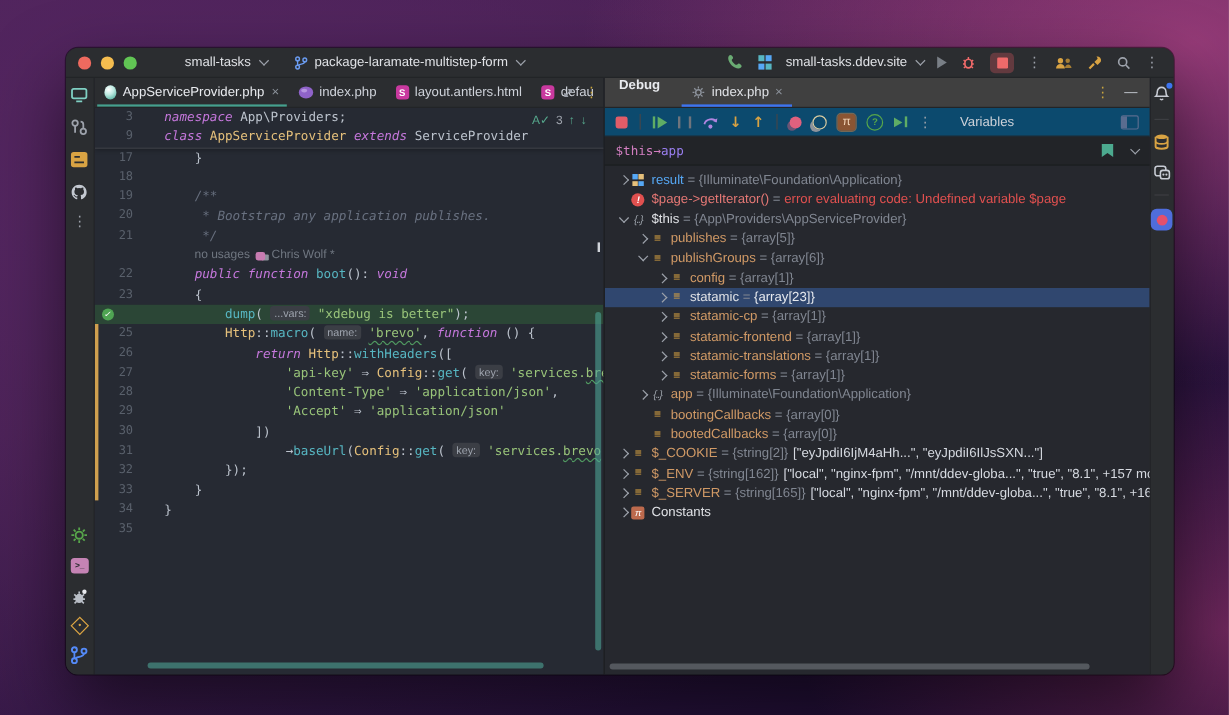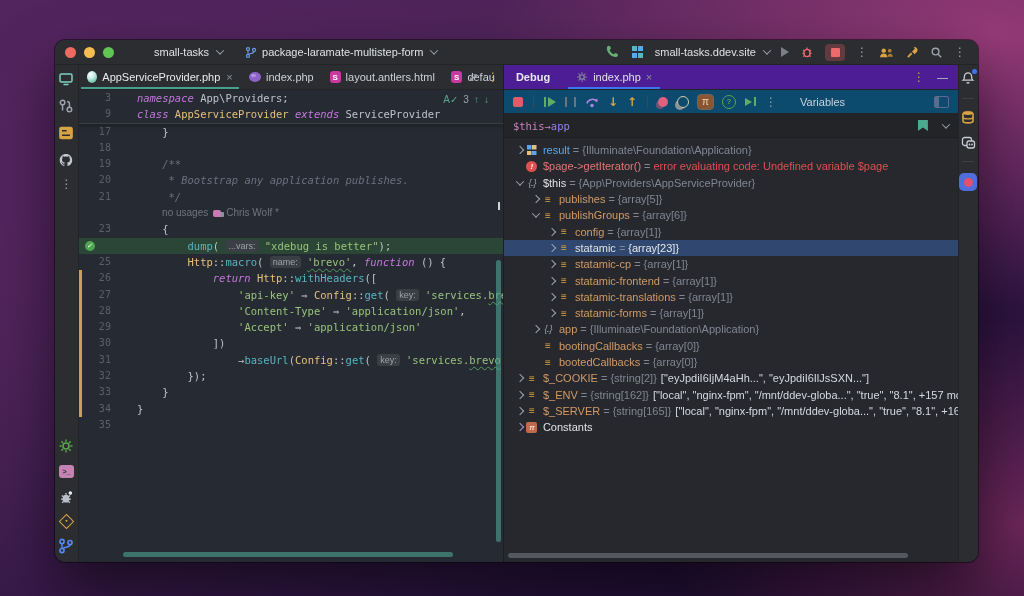--- a/index.html
+++ b/index.html
@@ -85,21 +85,21 @@
     box-shadow:4px 1px 0 -1px #8d939c;}
   .inspect{position:absolute;right:14px;top:4px;display:flex;align-items:center;gap:5px;
     font-family:"Liberation Sans",sans-serif;font-size:10px;color:#56a88d;z-index:3;}
   .inspect .cnt{color:#9da2ab}
   .changebar{position:absolute;left:0;top:180px;width:3px;height:147px;background:#cf9f4e;z-index:3;}
   .vsb{position:absolute;right:2px;top:170px;width:5px;height:282px;border-radius:3px;background:rgba(77,163,148,.6);z-index:4;}
   .hsb{position:absolute;left:44px;bottom:5px;width:330px;height:5px;border-radius:3px;background:rgba(77,163,148,.6);z-index:4;}
   .caretmark{position:absolute;right:3px;top:112px;width:2px;height:8px;background:#cfd3d9;z-index:4;}
   
   .dpane{width:454px;display:flex;flex-direction:column;background:#26282e;border-left:1px solid #1c1e21;position:relative;}
-  .dhead{height:24px;display:flex;align-items:center;background:#4c1d95;border-bottom:1px solid #222427;}
+  .dhead{height:24px;display:flex;background:#404040;border-bottom:1px solid #222427;}
   .dtitle{font-weight:bold;margin-left:12px;color:#e8eaee;}
   .dtab{display:flex;align-items:center;gap:5px;height:100%;padding:0 8px;margin-left:18px;position:relative;color:#dfe1e5;}
   .dtab::after{content:"";position:absolute;left:0;right:0;bottom:0;height:2px;background:#3d74f0;}
   .dhead-right{display:flex;align-items:center;gap:12px;margin-right:10px;}
   .ic-min{color:#c8ccd4;font-size:11px;}
   .ic-min::before{content:"\2014";}
   .dbar{height:23px;display:flex;align-items:center;gap:9px;padding-left:9px;background:#0c4a6e;border-bottom:1px solid #222427;position:relative;}
   .dsep{width:1px;height:13px;background:#44464b;margin:0 1px;}
   .db-stop{width:10px;height:10px;background:#e05c68;border-radius:2px;}
   .db-resume{display:flex;align-items:center;gap:1.5px;}
@@ -305,20 +305,21 @@
               <div class="cl"><span class="gut">3</span><span class="code"><span class="tk-k">namespace </span><span class="tk-p">App\Providers;</span></span></div>
               <div class="cl"><span class="gut">9</span><span class="code"><span class="tk-k">class </span><span class="tk-c">AppServiceProvider </span><span class="tk-k">extends </span><span class="tk-p">ServiceProvider</span></span></div>
             </div>
           <div id="lines">
               <div class="cl"><span class="gut">17</span><span class="code"><span class="tk-p">    </span><span class="tk-p">}</span></span></div>
               <div class="cl"><span class="gut">18</span><span class="code"></span></div>
               <div class="cl"><span class="gut">19</span><span class="code"><span class="tk-p">    </span><span class="tk-cm">/**</span></span></div>
               <div class="cl"><span class="gut">20</span><span class="code"><span class="tk-p">    </span><span class="tk-cm"> * Bootstrap any application publishes.</span></span></div>
               <div class="cl"><span class="gut">21</span><span class="code"><span class="tk-p">    </span><span class="tk-cm"> */</span></span></div>
               <div class="cl"><span class="gut"></span><span class="code hintline"><span style="padding-left: 25.2px;">no usages</span><span class="mini-users"></span><span>Chris Wolf *</span></span></div>
+              <div class="cl"><span class="gut">22</span><span class="code"><span class="tk-p">    </span><span class="tk-k">public function </span><span class="tk-f">boot</span><span class="tk-p">(): </span><span class="tk-k">void</span></span></div>
               <div class="cl"><span class="gut">23</span><span class="code"><span class="tk-p">    </span><span class="tk-p">{</span></span></div>
               <div class="cl exec"><span class="gut"><i class="bp"></i></span><span class="code"><span class="tk-p">        </span><span class="tk-f">dump</span><span class="tk-p">( </span><span class="tk-i">...vars:</span><span class="tk-p"> </span><span class="tk-s">"xdebug is better"</span><span class="tk-p">);</span></span></div>
               <div class="cl"><span class="gut">25</span><span class="code"><span class="tk-p">        </span><span class="tk-c">Http</span><span class="tk-p">::</span><span class="tk-f">macro</span><span class="tk-p">( </span><span class="tk-i">name:</span><span class="tk-p"> </span><span class="tk-su">'brevo'</span><span class="tk-p">, </span><span class="tk-k">function </span><span class="tk-p">() {</span></span></div>
               <div class="cl"><span class="gut">26</span><span class="code"><span class="tk-p">            </span><span class="tk-k">return </span><span class="tk-c">Http</span><span class="tk-p">::</span><span class="tk-f">withHeaders</span><span class="tk-p">([</span></span></div>
               <div class="cl"><span class="gut">27</span><span class="code"><span class="tk-p">                </span><span class="tk-s">'api-key'</span><span class="tk-ar"> ⇒ </span><span class="tk-c">Config</span><span class="tk-p">::</span><span class="tk-f">get</span><span class="tk-p">( </span><span class="tk-i">key:</span><span class="tk-p"> </span><span class="tk-s">'services.</span><span class="tk-su">brevo</span></span></div>
               <div class="cl"><span class="gut">28</span><span class="code"><span class="tk-p">                </span><span class="tk-s">'Content-Type'</span><span class="tk-ar"> ⇒ </span><span class="tk-s">'application/json'</span><span class="tk-p">,</span></span></div>
               <div class="cl"><span class="gut">29</span><span class="code"><span class="tk-p">                </span><span class="tk-s">'Accept'</span><span class="tk-ar"> ⇒ </span><span class="tk-s">'application/json'</span></span></div>
               <div class="cl"><span class="gut">30</span><span class="code"><span class="tk-p">            </span><span class="tk-p">])</span></span></div>
               <div class="cl"><span class="gut">31</span><span class="code"><span class="tk-p">                </span><span class="tk-p">→</span><span class="tk-f">baseUrl</span><span class="tk-p">(</span><span class="tk-c">Config</span><span class="tk-p">::</span><span class="tk-f">get</span><span class="tk-p">( </span><span class="tk-i">key:</span><span class="tk-p"> </span><span class="tk-s">'services.</span><span class="tk-su">brevo</span><span class="tk-s">.url'</span></span></div>
               <div class="cl"><span class="gut">32</span><span class="code"><span class="tk-p">        </span><span class="tk-p">});</span></span></div>

